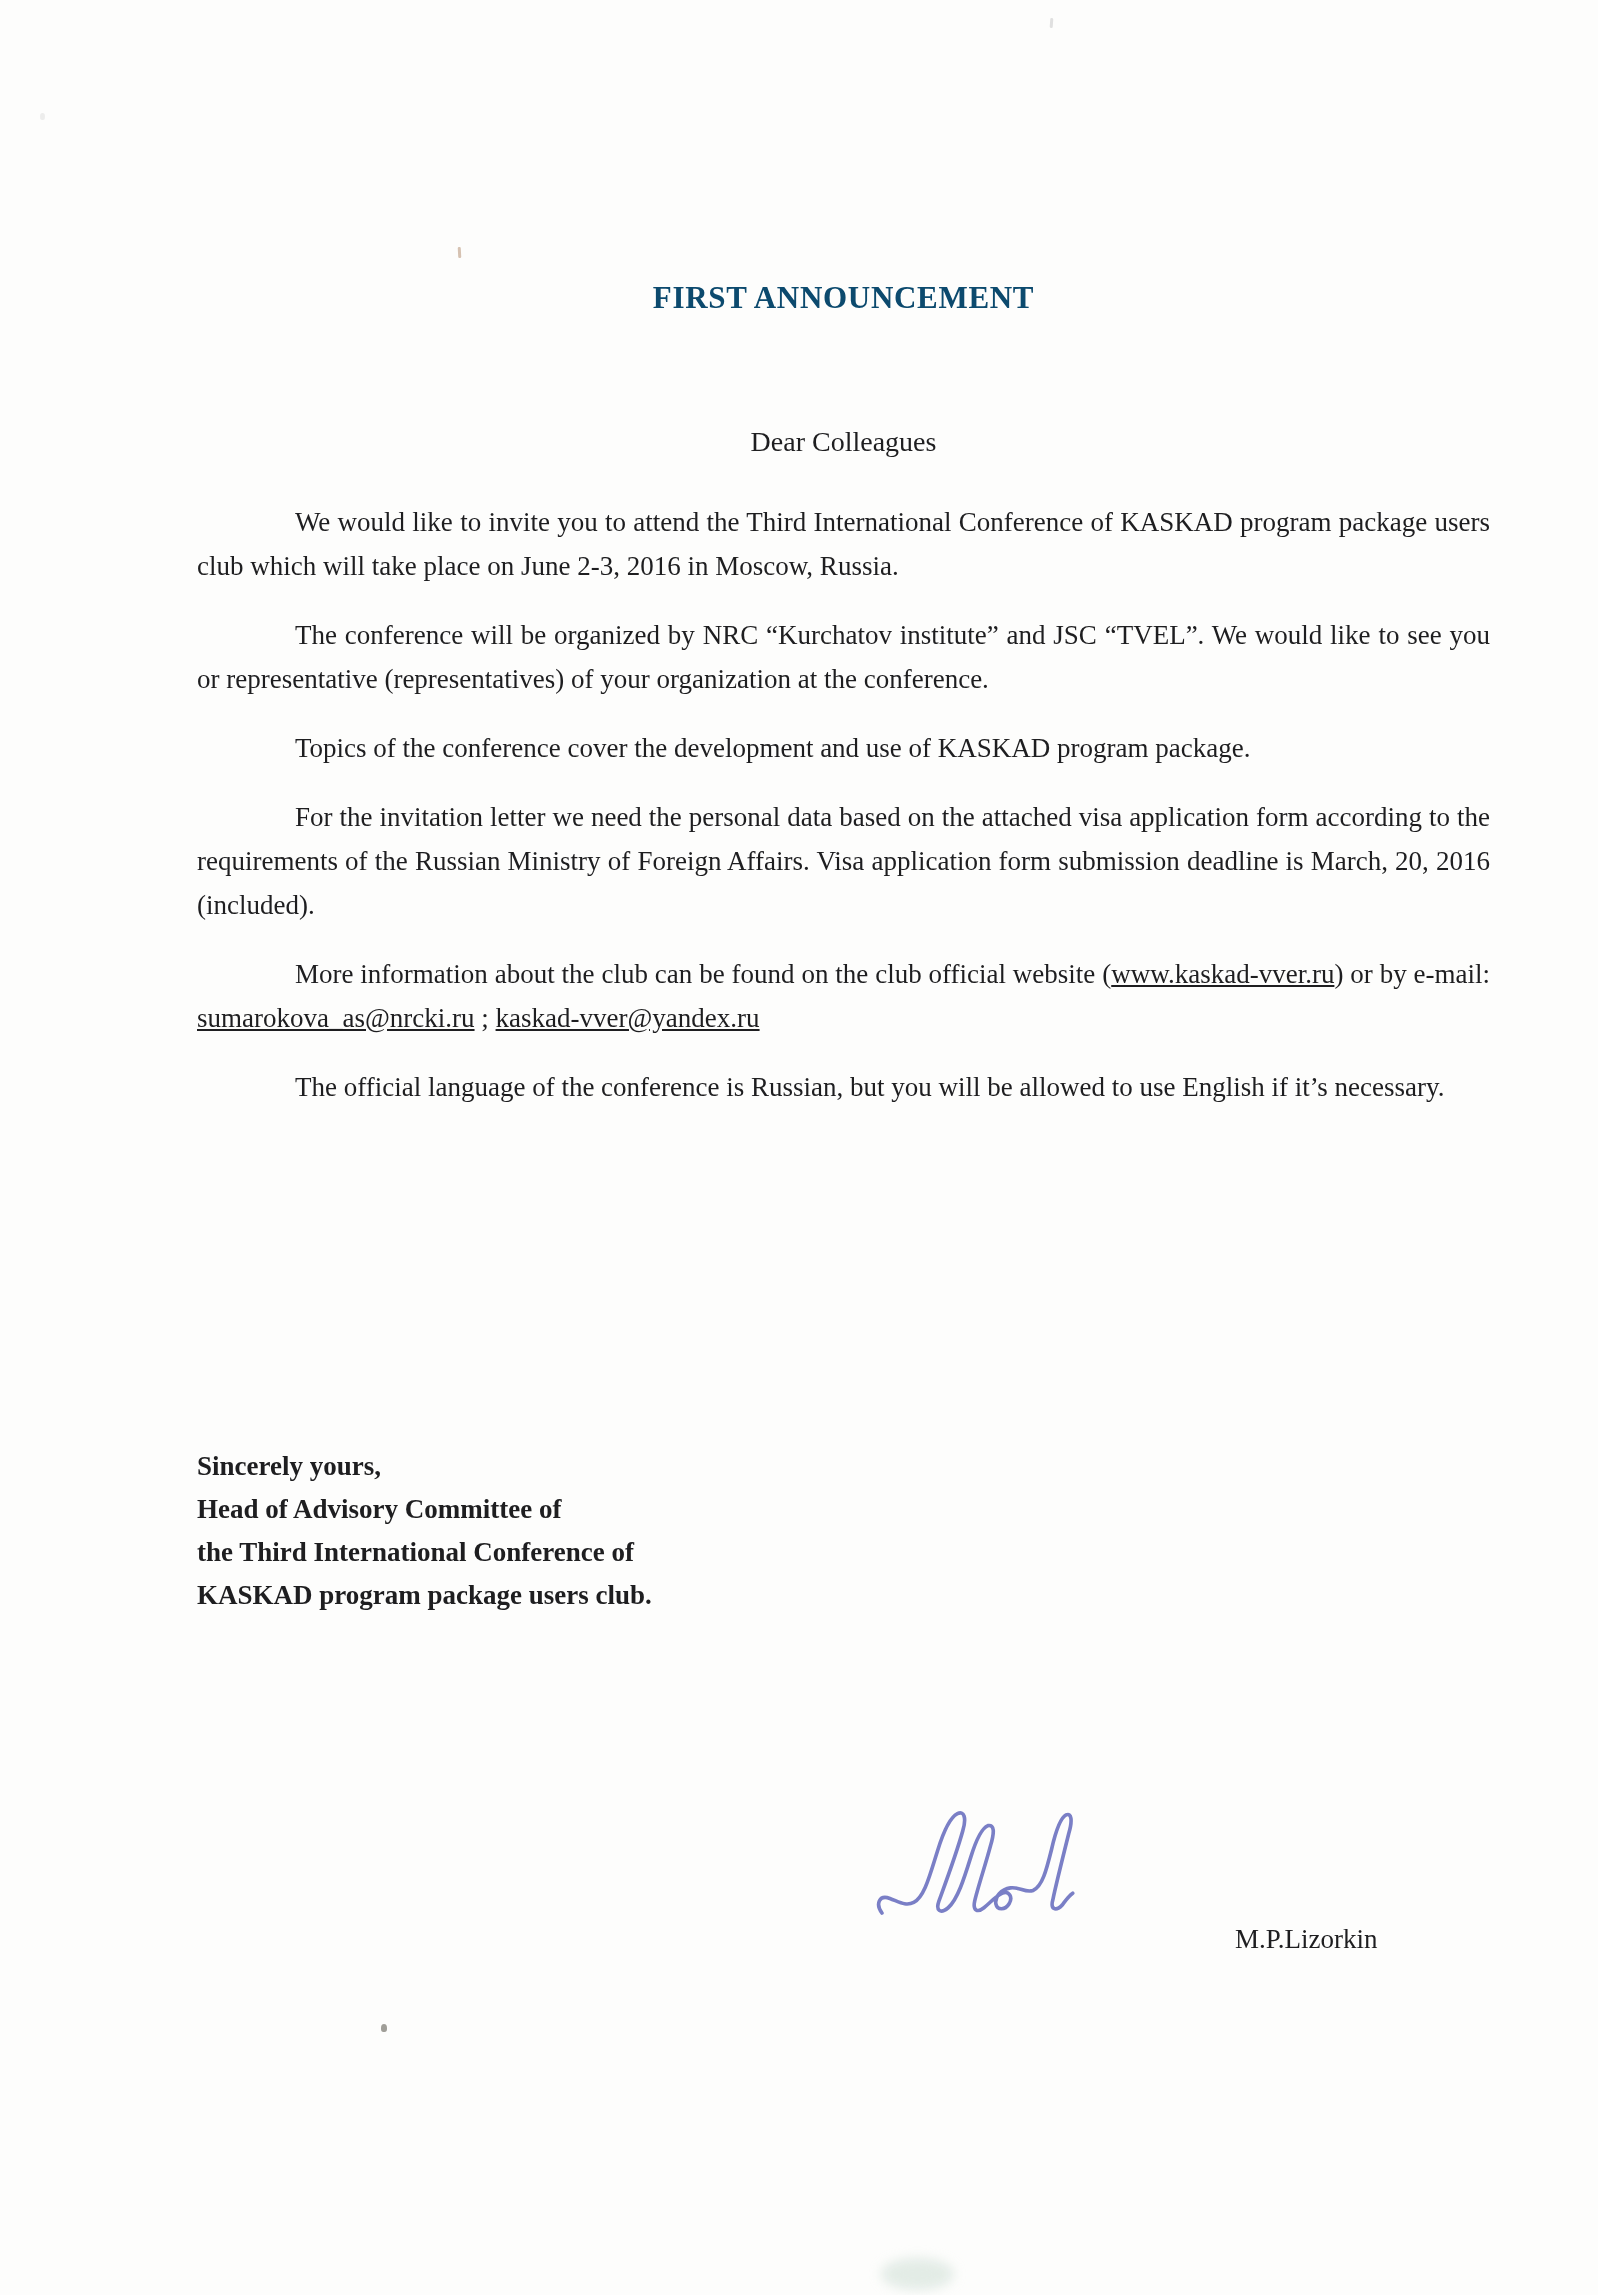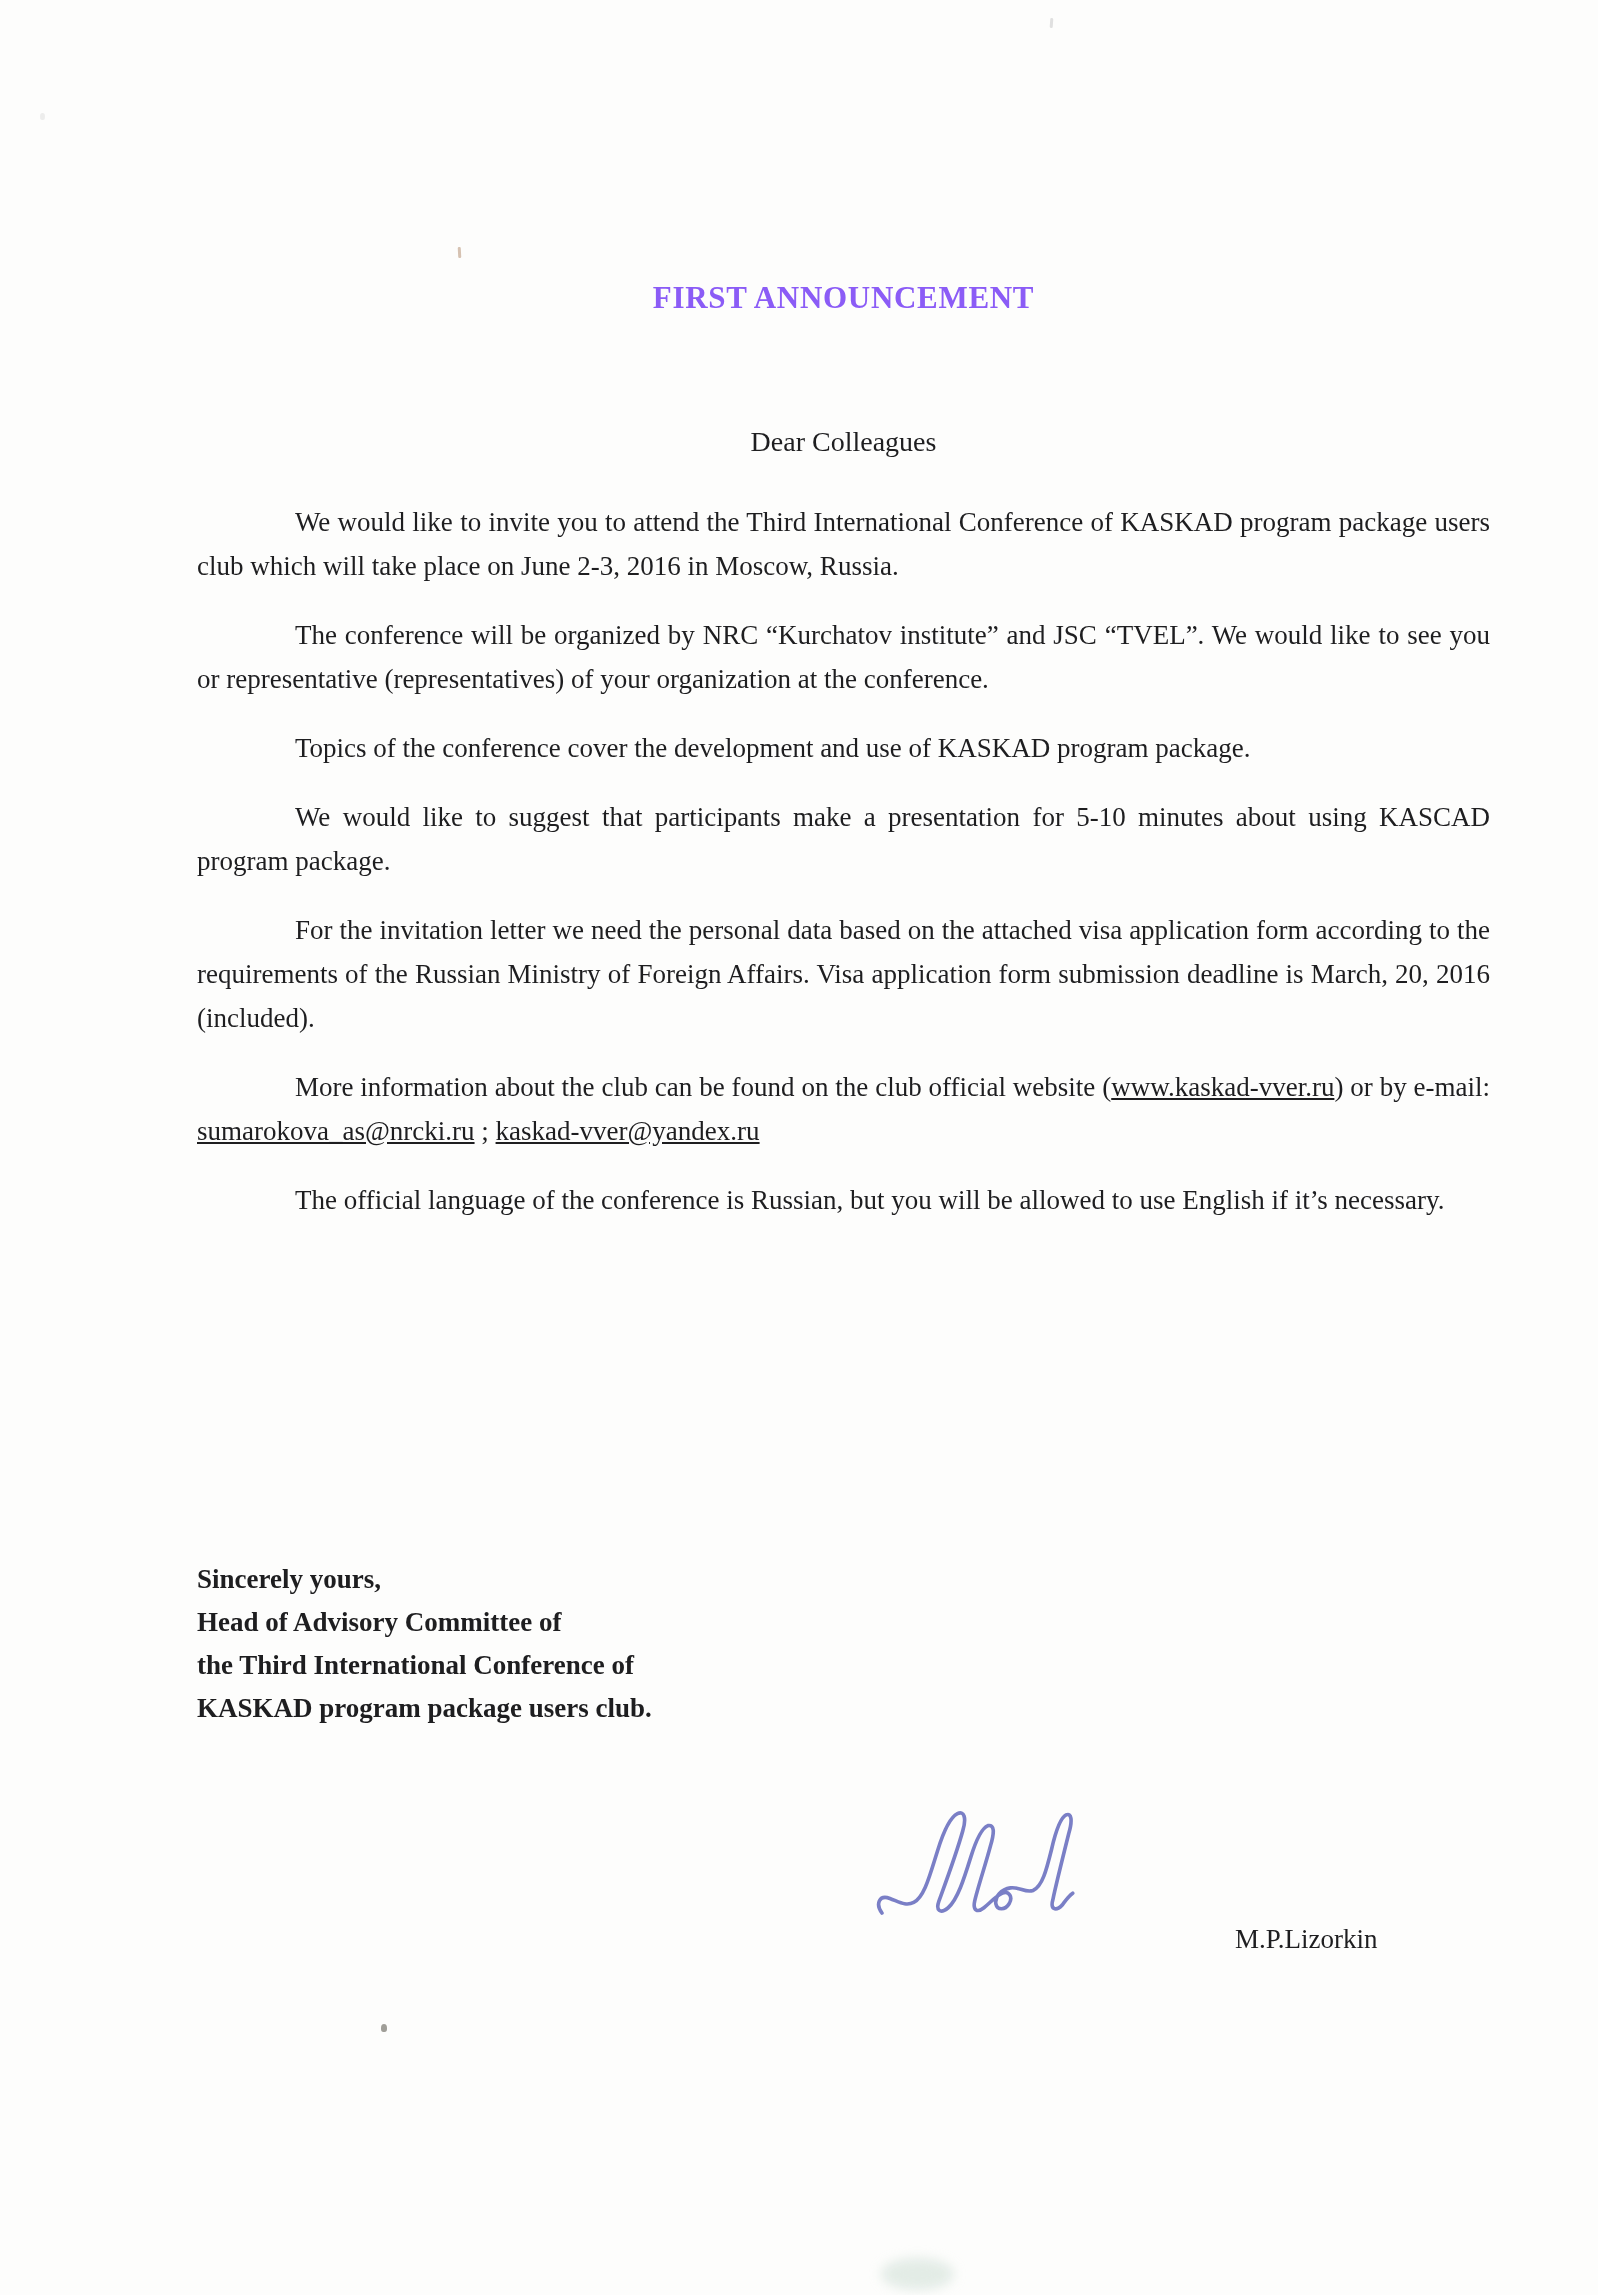--- a/index.html
+++ b/index.html
@@ -18,21 +18,21 @@
     top: 0;
     width: 1293px;
   }
   .title {
     margin-top: 277px;
     text-align: center;
     font-size: 31px;
     line-height: 41px;
     font-weight: 700;
     letter-spacing: 0.7px;
-    color: #8b5cf6;
+    color: #0c4a6e;
   }
   .salutation {
     margin-top: 105px;
     text-align: center;
     font-size: 28px;
     line-height: 37px;
   }
   .body-text { margin-top: 40px; }
   .body-text p {
     font-size: 27px;
@@ -95,21 +95,20 @@
   <div class="content">
 
     <div class="title">FIRST ANNOUNCEMENT</div>
 
     <div class="salutation">Dear Colleagues</div>
 
     <div class="body-text">
       <p>We would like to invite you to attend the Third International Conference of KASKAD program package users club which will take place on June 2-3, 2016 in Moscow, Russia.</p>
       <p>The conference will be organized by NRC “Kurchatov institute” and JSC “TVEL”. We would like to see you or representative (representatives) of your organization at the conference.</p>
       <p>Topics of the conference cover the development and use of KASKAD program package.</p>
-      <p>We would like to suggest that participants make a presentation for 5-10 minutes about using KASCAD program package.</p>
       <p>For the invitation letter we need the personal data based on the attached visa application form according to the requirements of the Russian Ministry of Foreign Affairs. Visa application form submission deadline is March, 20, 2016 (included).</p>
 
       <p><span>More information about the club can be found on the club official website (</span><span class="link-seg">www.kaskad-vver.ru</span><span>) or by e-mail: </span><span class="link-seg">sumarokova_as@nrcki.ru</span><span> ; </span><span class="link-seg">kaskad-vver@yandex.ru</span></p>
 
       <p>The official language of the conference is Russian, but you will be allowed to use English if it’s necessary.</p>
     </div>
 
     <div class="closing">
       <div>Sincerely yours,</div>
       <div>Head of Advisory Committee of</div>

